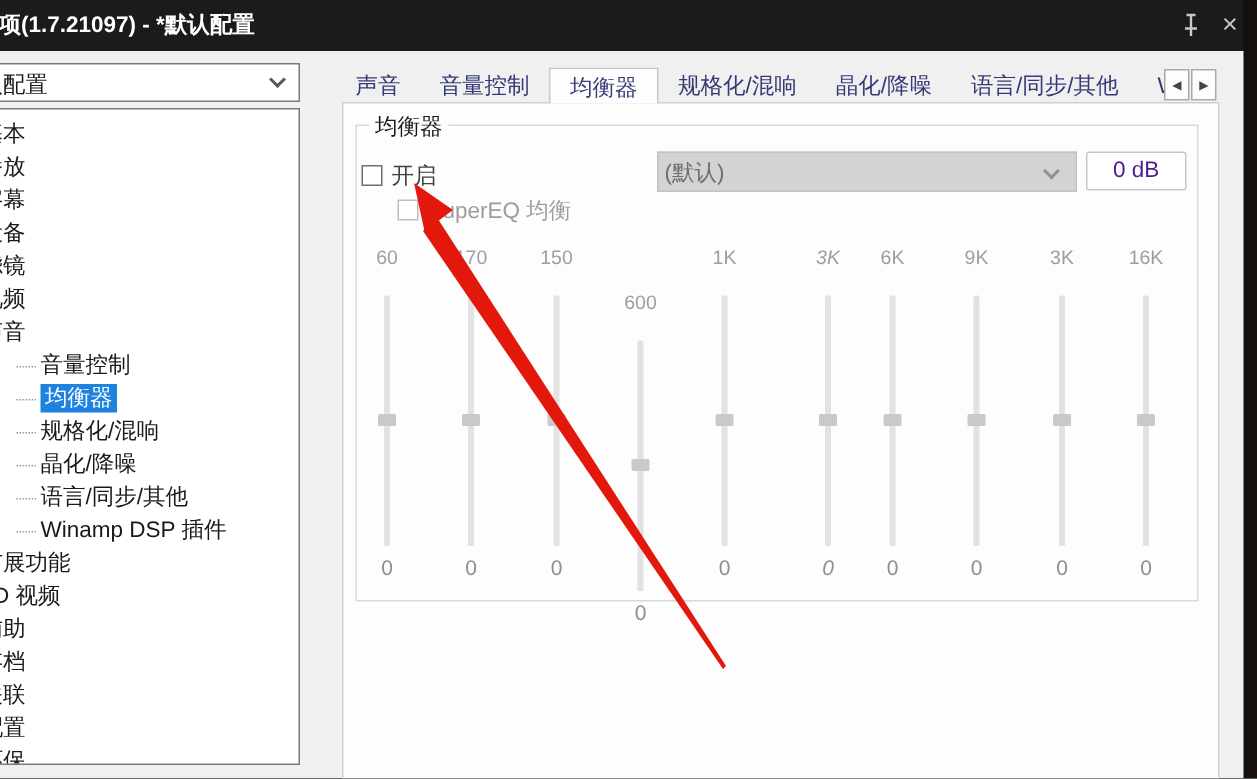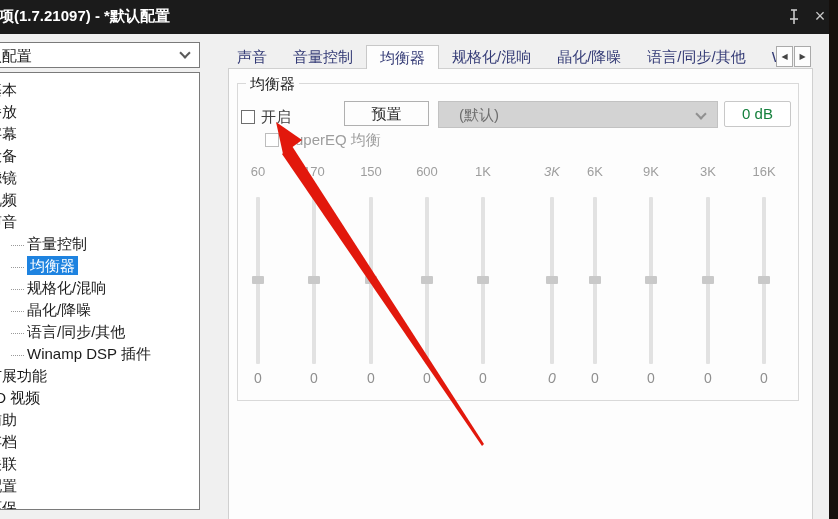--- a/index.html
+++ b/index.html
@@ -47,23 +47,23 @@
 
   .cb { position:absolute; width:14px; height:14px; background:#ffffff; border:1px solid #6e6e6e; }
   .cb.disabled { border-color:#bdbdbd; }
   .cb-label { position:absolute; font-size:15px; color:#404040; white-space:nowrap; }
   .cb-label.disabled { color:#9d9d9d; }
 
   #enable-cb { left:3px; top:26px; }
   #enable-label { left:23px; top:24px; }
   #preset-btn { position:absolute; left:106px; top:17px; width:85px; height:25px; background:#fdfdfd; border:1px solid #b0b0b0; font-size:15px; color:#2a2a2a; text-align:center; line-height:23px; }
   #preset-dd { position:absolute; left:200px; top:17px; width:280px; height:27px; background:#d3d3d3; border:1px solid #c2c2c2; }
-  #preset-dd .dd-label { position:absolute; left:20px; top:4px; font-size:15px; color:#6e6e6e; }
+  #preset-dd .dd-label { position:absolute; left:4px; top:4px; font-size:15px; color:#6e6e6e; }
   #preset-dd .chev { right:12px; top:8px; border-color:#909090; }
-  #preamp-box { position:absolute; left:486px; top:17px; width:67px; height:26px; background:#ffffff; border:1px solid #c8c8c8; border-radius:2px; font-size:15px; color:#15803d; text-align:center; line-height:24px; }
+  #preamp-box { position:absolute; left:486px; top:17px; width:67px; height:26px; background:#ffffff; border:1px solid #c8c8c8; border-radius:2px; font-size:15px; color:#4c1d95; text-align:center; line-height:24px; }
   #supereq-cb { left:27px; top:49px; }
   #supereq-label { left:47px; top:47px; }
 
   
   .band { position:absolute; top:80px; width:56px; height:214px; }
   .band-freq { position:absolute; left:0; top:0; width:56px; text-align:center; font-size:13px; color:#9e9e9e; }
   .band-track { position:absolute; left:26px; top:33px; width:4px; height:167px; background:#e2e2e2; border-radius:1px; }
   .band-thumb { position:absolute; left:22px; top:112px; width:12px; height:8px; background:#c9c9c9; border-radius:1px; }
   .band-value { position:absolute; left:0; top:206px; width:56px; text-align:center; font-size:14px; color:#8f8f8f; }
 
@@ -130,21 +130,20 @@
   <div class="tab-scroll" id="tab-scroll-left">◀</div>
   <div class="tab-scroll" id="tab-scroll-right">▶</div>
 
   <div class="tabpage">
     <div class="groupbox">
       <div class="group-legend">均衡器</div>
 
       <div class="cb" id="enable-cb"></div>
       <div class="cb-label" id="enable-label">开启</div>
 
-      <div id="preset-btn">预置</div>
 
       <div id="preset-dd">
         <span class="dd-label">(默认)</span>
         <span class="chev"></span>
       </div>
 
       <div id="preamp-box">0 dB</div>
 
       <div class="cb disabled" id="supereq-cb"></div>
       <div class="cb-label disabled" id="supereq-label">SuperEQ 均衡</div>
@@ -161,21 +160,21 @@
             <div class="band-track"></div>
             <div class="band-thumb"></div>
             <div class="band-value">0</div>
           </div>
           <div class="band" style="left: 105px;">
             <div class="band-freq">150</div>
             <div class="band-track"></div>
             <div class="band-thumb"></div>
             <div class="band-value">0</div>
           </div>
-          <div class="band" style="left: 161px;">
+          <div class="band" style="left: 161px; margin-top: 30px;">
             <div class="band-freq">600</div>
             <div class="band-track"></div>
             <div class="band-thumb"></div>
             <div class="band-value">0</div>
           </div>
           <div class="band" style="left: 217px;">
             <div class="band-freq">1K</div>
             <div class="band-track"></div>
             <div class="band-thumb"></div>
             <div class="band-value">0</div>

